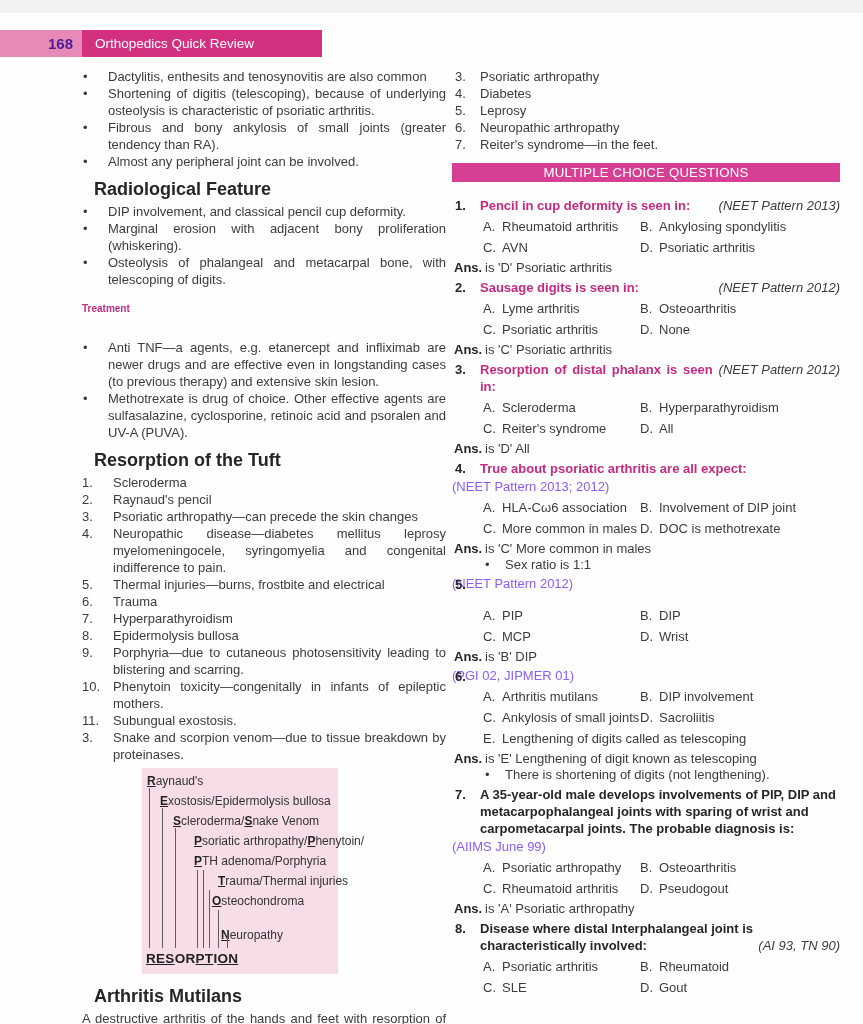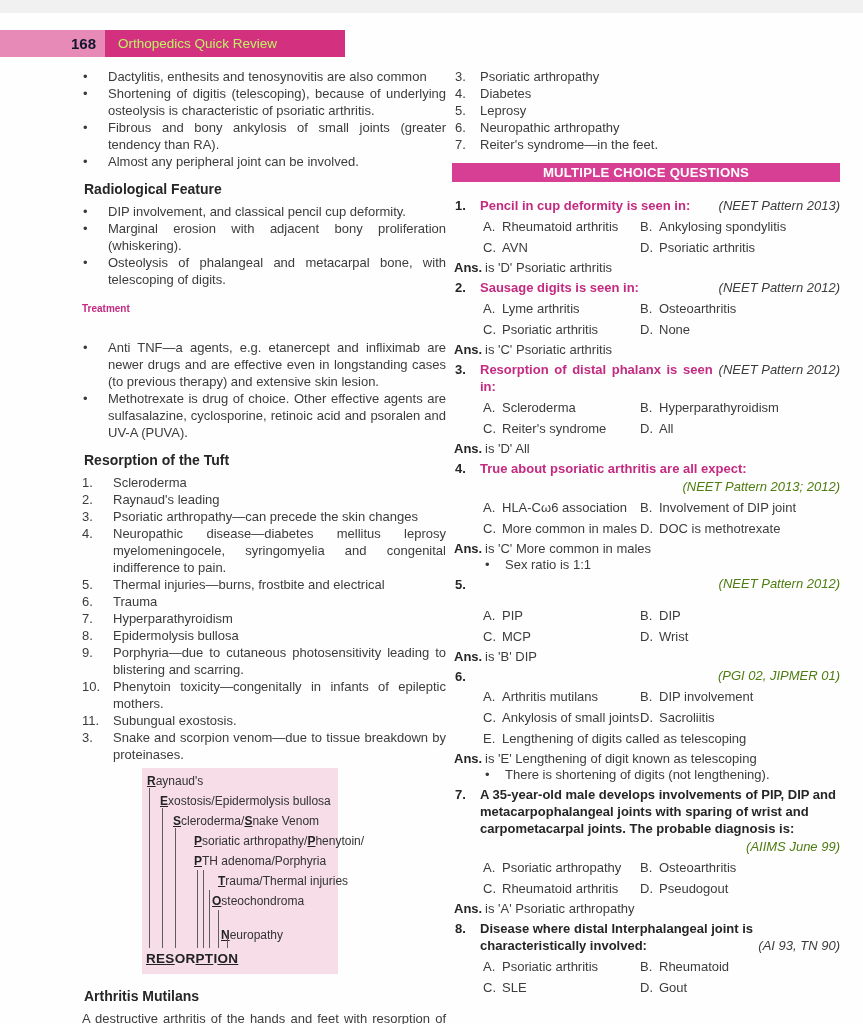--- a/index.html
+++ b/index.html
@@ -11,60 +11,60 @@
     --text:#3c3c3c;
     --dark:#262626;
   }
   html,body{margin:0;padding:0;background:#ffffff;}
   body{width:863px;height:1024px;overflow:hidden;font-family:"Liberation Sans",sans-serif;}
   .page{position:relative;width:863px;height:1024px;background:#fefefe;overflow:hidden;}
   .top-strip{position:absolute;top:0;left:0;width:100%;height:13px;background:#f2f1f2;}
 
   
   .header{position:absolute;top:30px;left:0;display:flex;height:27px;}
-  .hnum{width:105px;background:var(--hnum-bg);color:#0f172a;font-weight:bold;font-size:15px;
+  .hnum{width:82px;background:var(--hnum-bg);color:#4c1d95;font-weight:bold;font-size:15px;
         display:flex;align-items:center;justify-content:flex-end;padding-right:9px;box-sizing:border-box;}
-  .hbar{width:240px;background:var(--hbar-bg);color:#bef264;font-size:13.5px;
+  .hbar{width:240px;background:var(--hbar-bg);color:#ffffff;font-size:13.5px;
         display:flex;align-items:center;padding-left:13px;box-sizing:border-box;}
 
   
   .col-left{position:absolute;left:82px;top:68px;width:364px;font-size:13px;line-height:17px;
             color:var(--text);text-align:justify;}
   .col-right{position:absolute;left:452px;top:68px;width:388px;font-size:13px;line-height:17px;
              color:var(--text);}
 
   .bullet-item{position:relative;padding-left:26px;}
   .bullet-dot{position:absolute;left:1px;top:0;}
-  .sec-heading{font-weight:bold;color:var(--dark);font-size:14px;margin:11px 2px 5px;text-align:left;}
+  .sec-heading{font-weight:bold;color:var(--dark);font-size:18px;margin:11px 12px 5px;text-align:left;}
   .sec-heading.accent{color:var(--accent);font-size:10px;margin:12px 0 22px;}
   .num-item{position:relative;padding-left:31px;}
   .num-item .n{position:absolute;left:0;top:0;}
   .intro-par{margin:2px 0 3px;}
 
   
   .mn-box{position:relative;margin:5px 0 14px 60px;width:196px;height:206px;background:var(--mn-bg);text-align:left;}
   .mn-row{position:absolute;font-size:12px;line-height:14px;white-space:nowrap;color:#333;}
   .mn-b{font-weight:bold;text-decoration:underline;color:#222;}
   .mn-line{position:absolute;width:1px;background:#5d5d5d;}
   .mn-result{position:absolute;font-size:13.5px;font-weight:bold;letter-spacing:0.3px;color:#222;white-space:nowrap;}
 
   
   .cont-item{position:relative;padding-left:28px;}
   .cont-item .n{position:absolute;left:3px;top:0;}
-  .banner{height:19px;background:var(--banner-bg);color:#fff;font-weight:bold;font-size:13.2px;
+  .banner{height:19px;background:var(--banner-bg);color:#fff;font-weight:normal;font-size:13.2px;
           display:flex;align-items:center;justify-content:center;margin:10px 0 15px;letter-spacing:0.2px;text-align:center;}
   .q{margin-bottom:3px;}
   .q-head{position:relative;padding-left:28px;line-height:17px;margin-bottom:2px;}
   .q-num{position:absolute;left:3px;top:0;font-weight:bold;color:var(--dark);}
   .q-line{display:flex;justify-content:space-between;align-items:baseline;}
   .q-text{font-weight:bold;color:var(--dark);text-align:justify;}
   .q-text.hl{color:var(--accent);}
   .q-ref{font-weight:normal;font-style:italic;color:#3c3c3c;white-space:nowrap;padding-left:6px;}
   .q-text .q-ref{float:right;}
-  .q-refline{text-align:right;font-style:italic;color:#4d7c0f;line-height:16px;margin-bottom:2px;}
+  .q-refline{text-align:left;color:#8b5cf6;line-height:16px;margin-bottom:2px;}
   .q-refline.gap{margin-bottom:13px;}
   .q-options{display:grid;grid-template-columns:157px 1fr;margin-left:31px;line-height:19px;}
   .opt{position:relative;padding:1px 0 1px 19px;}
   .opt-label{position:absolute;left:0;top:1px;}
   .opt.full{grid-column:1/-1;}
   .q-ans{position:relative;padding-left:33px;line-height:16px;margin-top:2px;}
   .ans-label{position:absolute;left:2px;top:0;font-weight:bold;color:var(--dark);}
   .ans-bullet{position:relative;padding-left:53px;line-height:16px;}
   .ans-bullet .dot{position:absolute;left:33px;top:0;}
 </style>
@@ -96,21 +96,21 @@
 
     <div class="sec-heading accent">Treatment</div>
     <div>
         <div class="bullet-item"><span class="bullet-dot">•</span><span>Anti TNF—a agents, e.g. etanercept and infliximab are newer drugs and are effective even in longstanding cases (to previous therapy) and extensive skin lesion.</span></div>
         <div class="bullet-item"><span class="bullet-dot">•</span><span>Methotrexate is drug of choice. Other effective agents are sulfasalazine, cyclosporine, retinoic acid and psoralen and UV-A (PUVA).</span></div>
       </div>
 
     <div class="sec-heading">Resorption of the Tuft</div>
     <div>
         <div class="num-item"><span class="n">1.</span><span>Scleroderma</span></div>
-        <div class="num-item"><span class="n">2.</span><span>Raynaud's leading</span></div>
+        <div class="num-item"><span class="n">2.</span><span>Raynaud's pencil</span></div>
         <div class="num-item"><span class="n">3.</span><span>Psoriatic arthropathy—can precede the skin changes</span></div>
         <div class="num-item"><span class="n">4.</span><span>Neuropathic disease—diabetes mellitus leprosy myelomeningocele, syringomyelia and congenital indifference to pain.</span></div>
         <div class="num-item"><span class="n">5.</span><span>Thermal injuries—burns, frostbite and electrical</span></div>
         <div class="num-item"><span class="n">6.</span><span>Trauma</span></div>
         <div class="num-item"><span class="n">7.</span><span>Hyperparathyroidism</span></div>
         <div class="num-item"><span class="n">8.</span><span>Epidermolysis bullosa</span></div>
         <div class="num-item"><span class="n">9.</span><span>Porphyria—due to cutaneous photosensitivity leading to blistering and scarring.</span></div>
         <div class="num-item"><span class="n">10.</span><span>Phenytoin toxicity—congenitally in infants of epileptic mothers.</span></div>
         <div class="num-item"><span class="n">11.</span><span>Subungual exostosis.</span></div>
         <div class="num-item"><span class="n">3.</span><span>Snake and scorpion venom—due to tissue breakdown by proteinases.</span></div>

